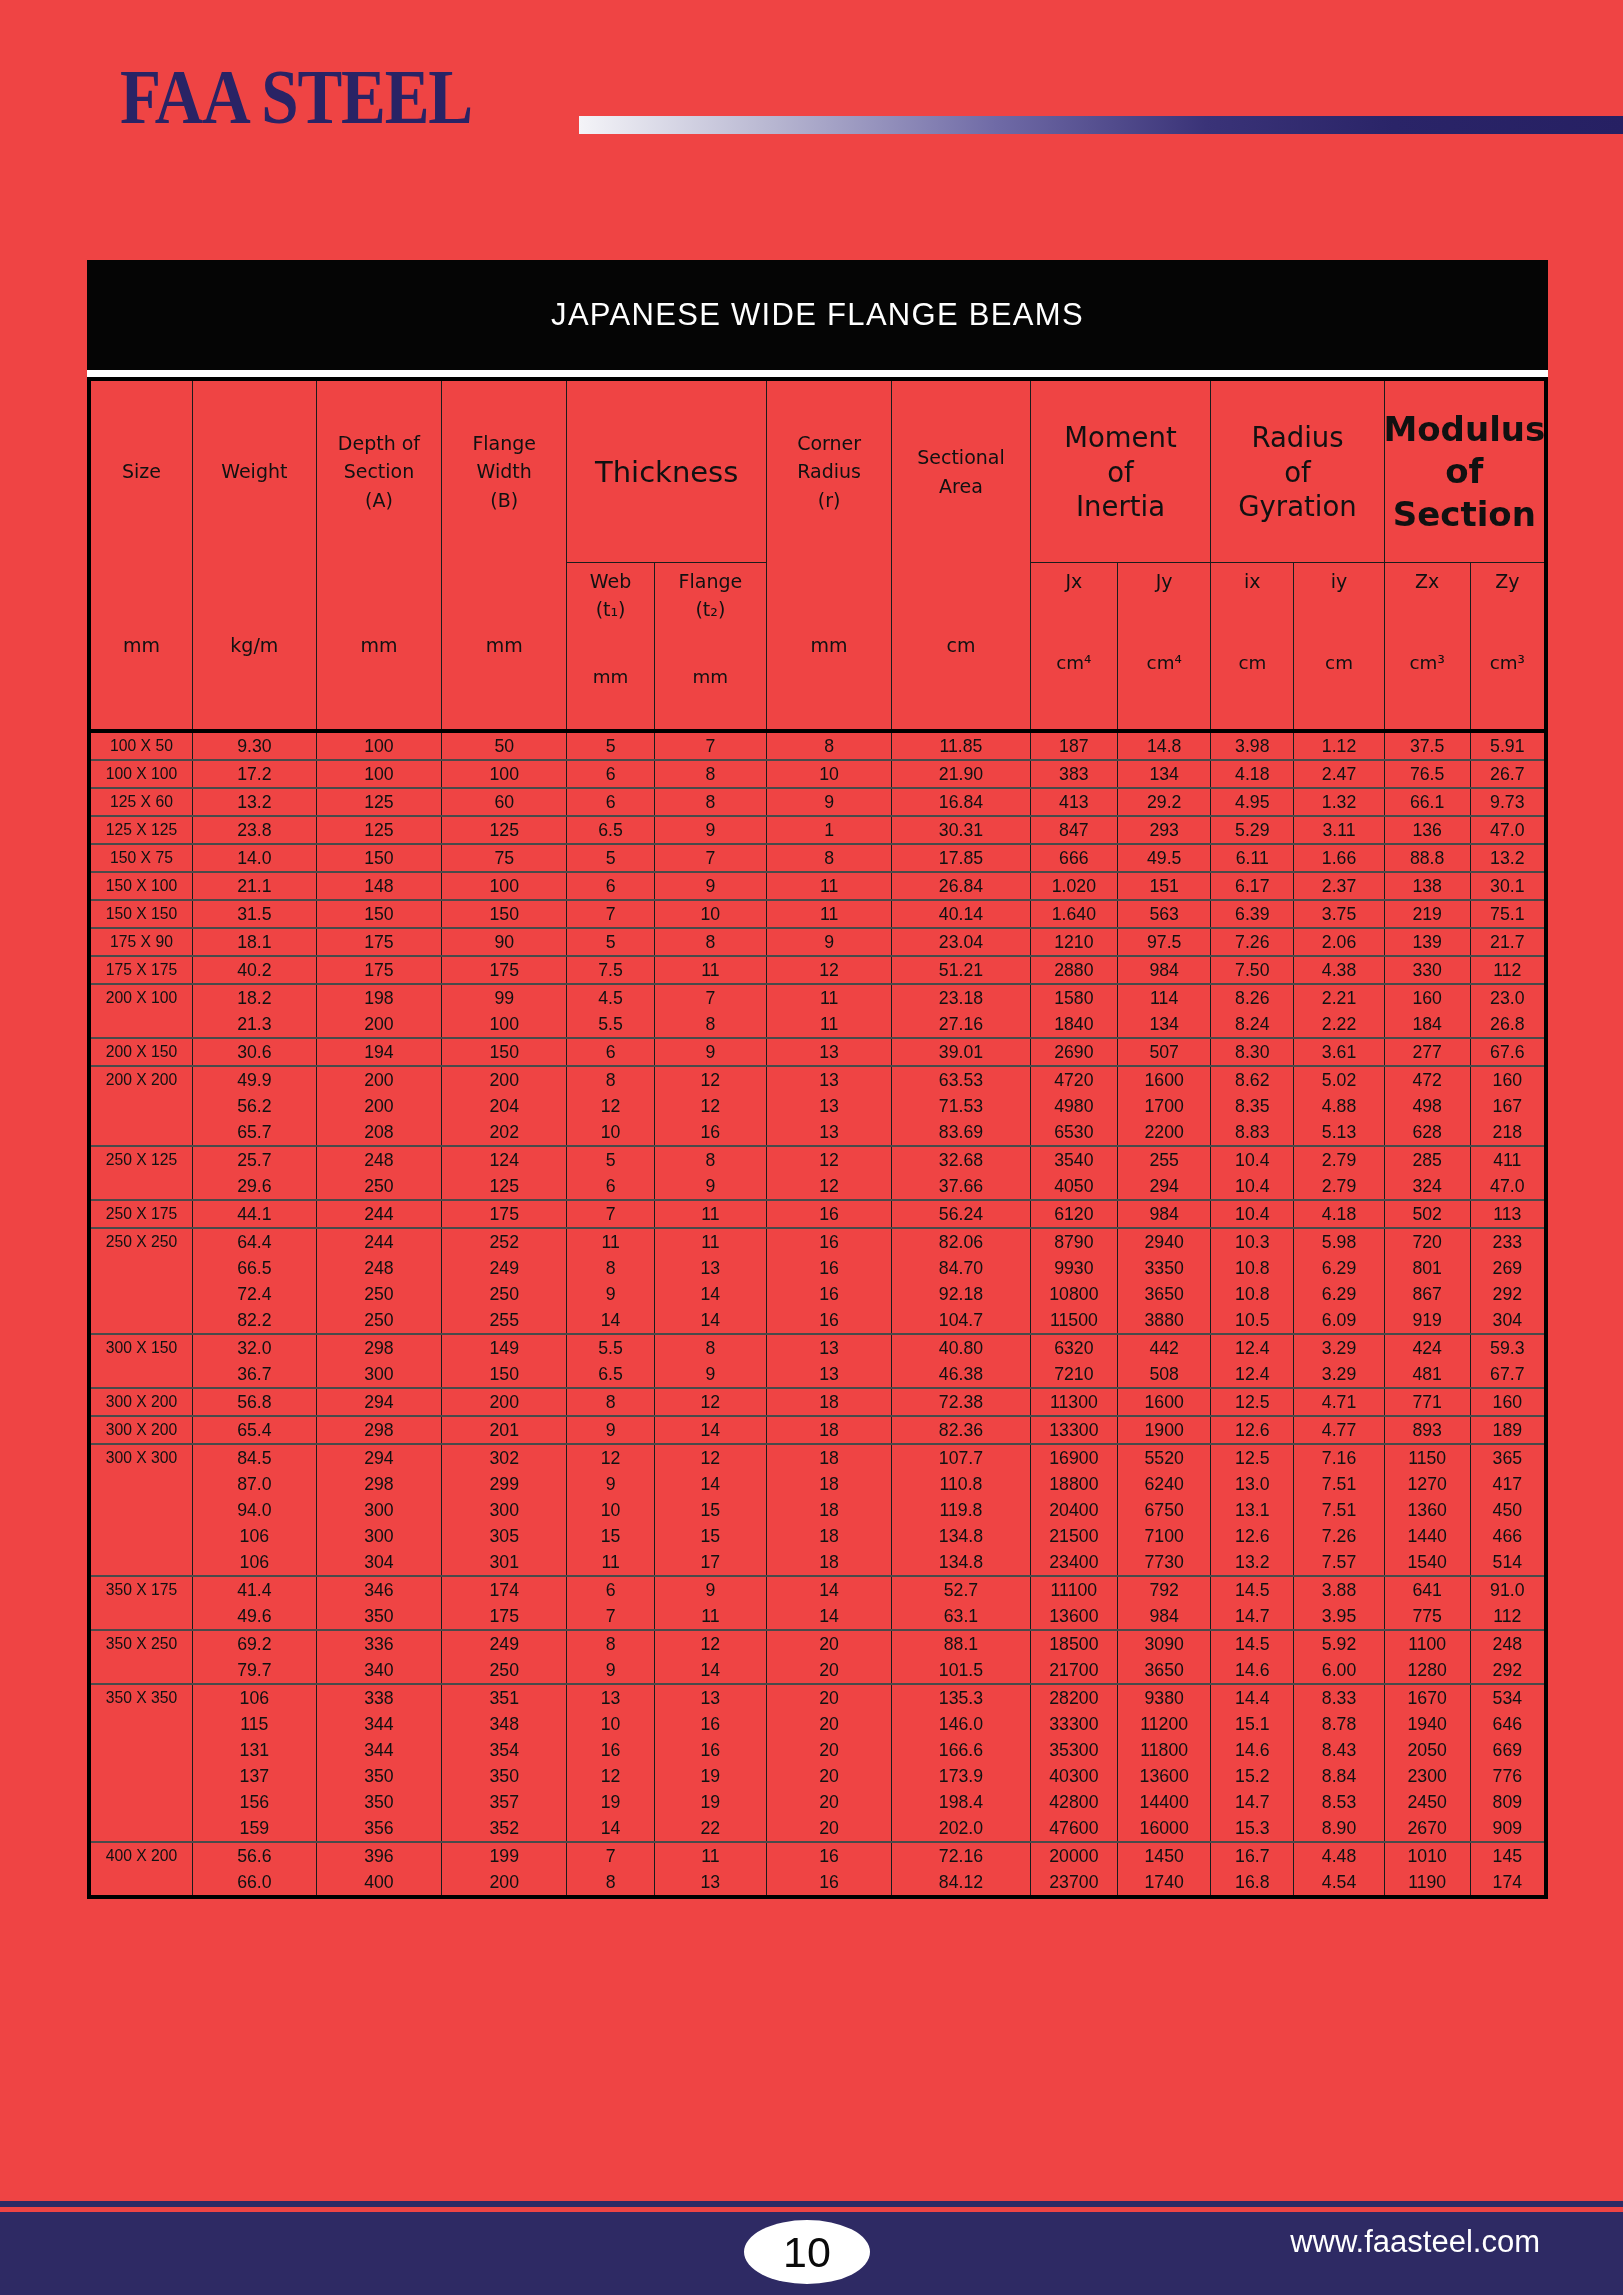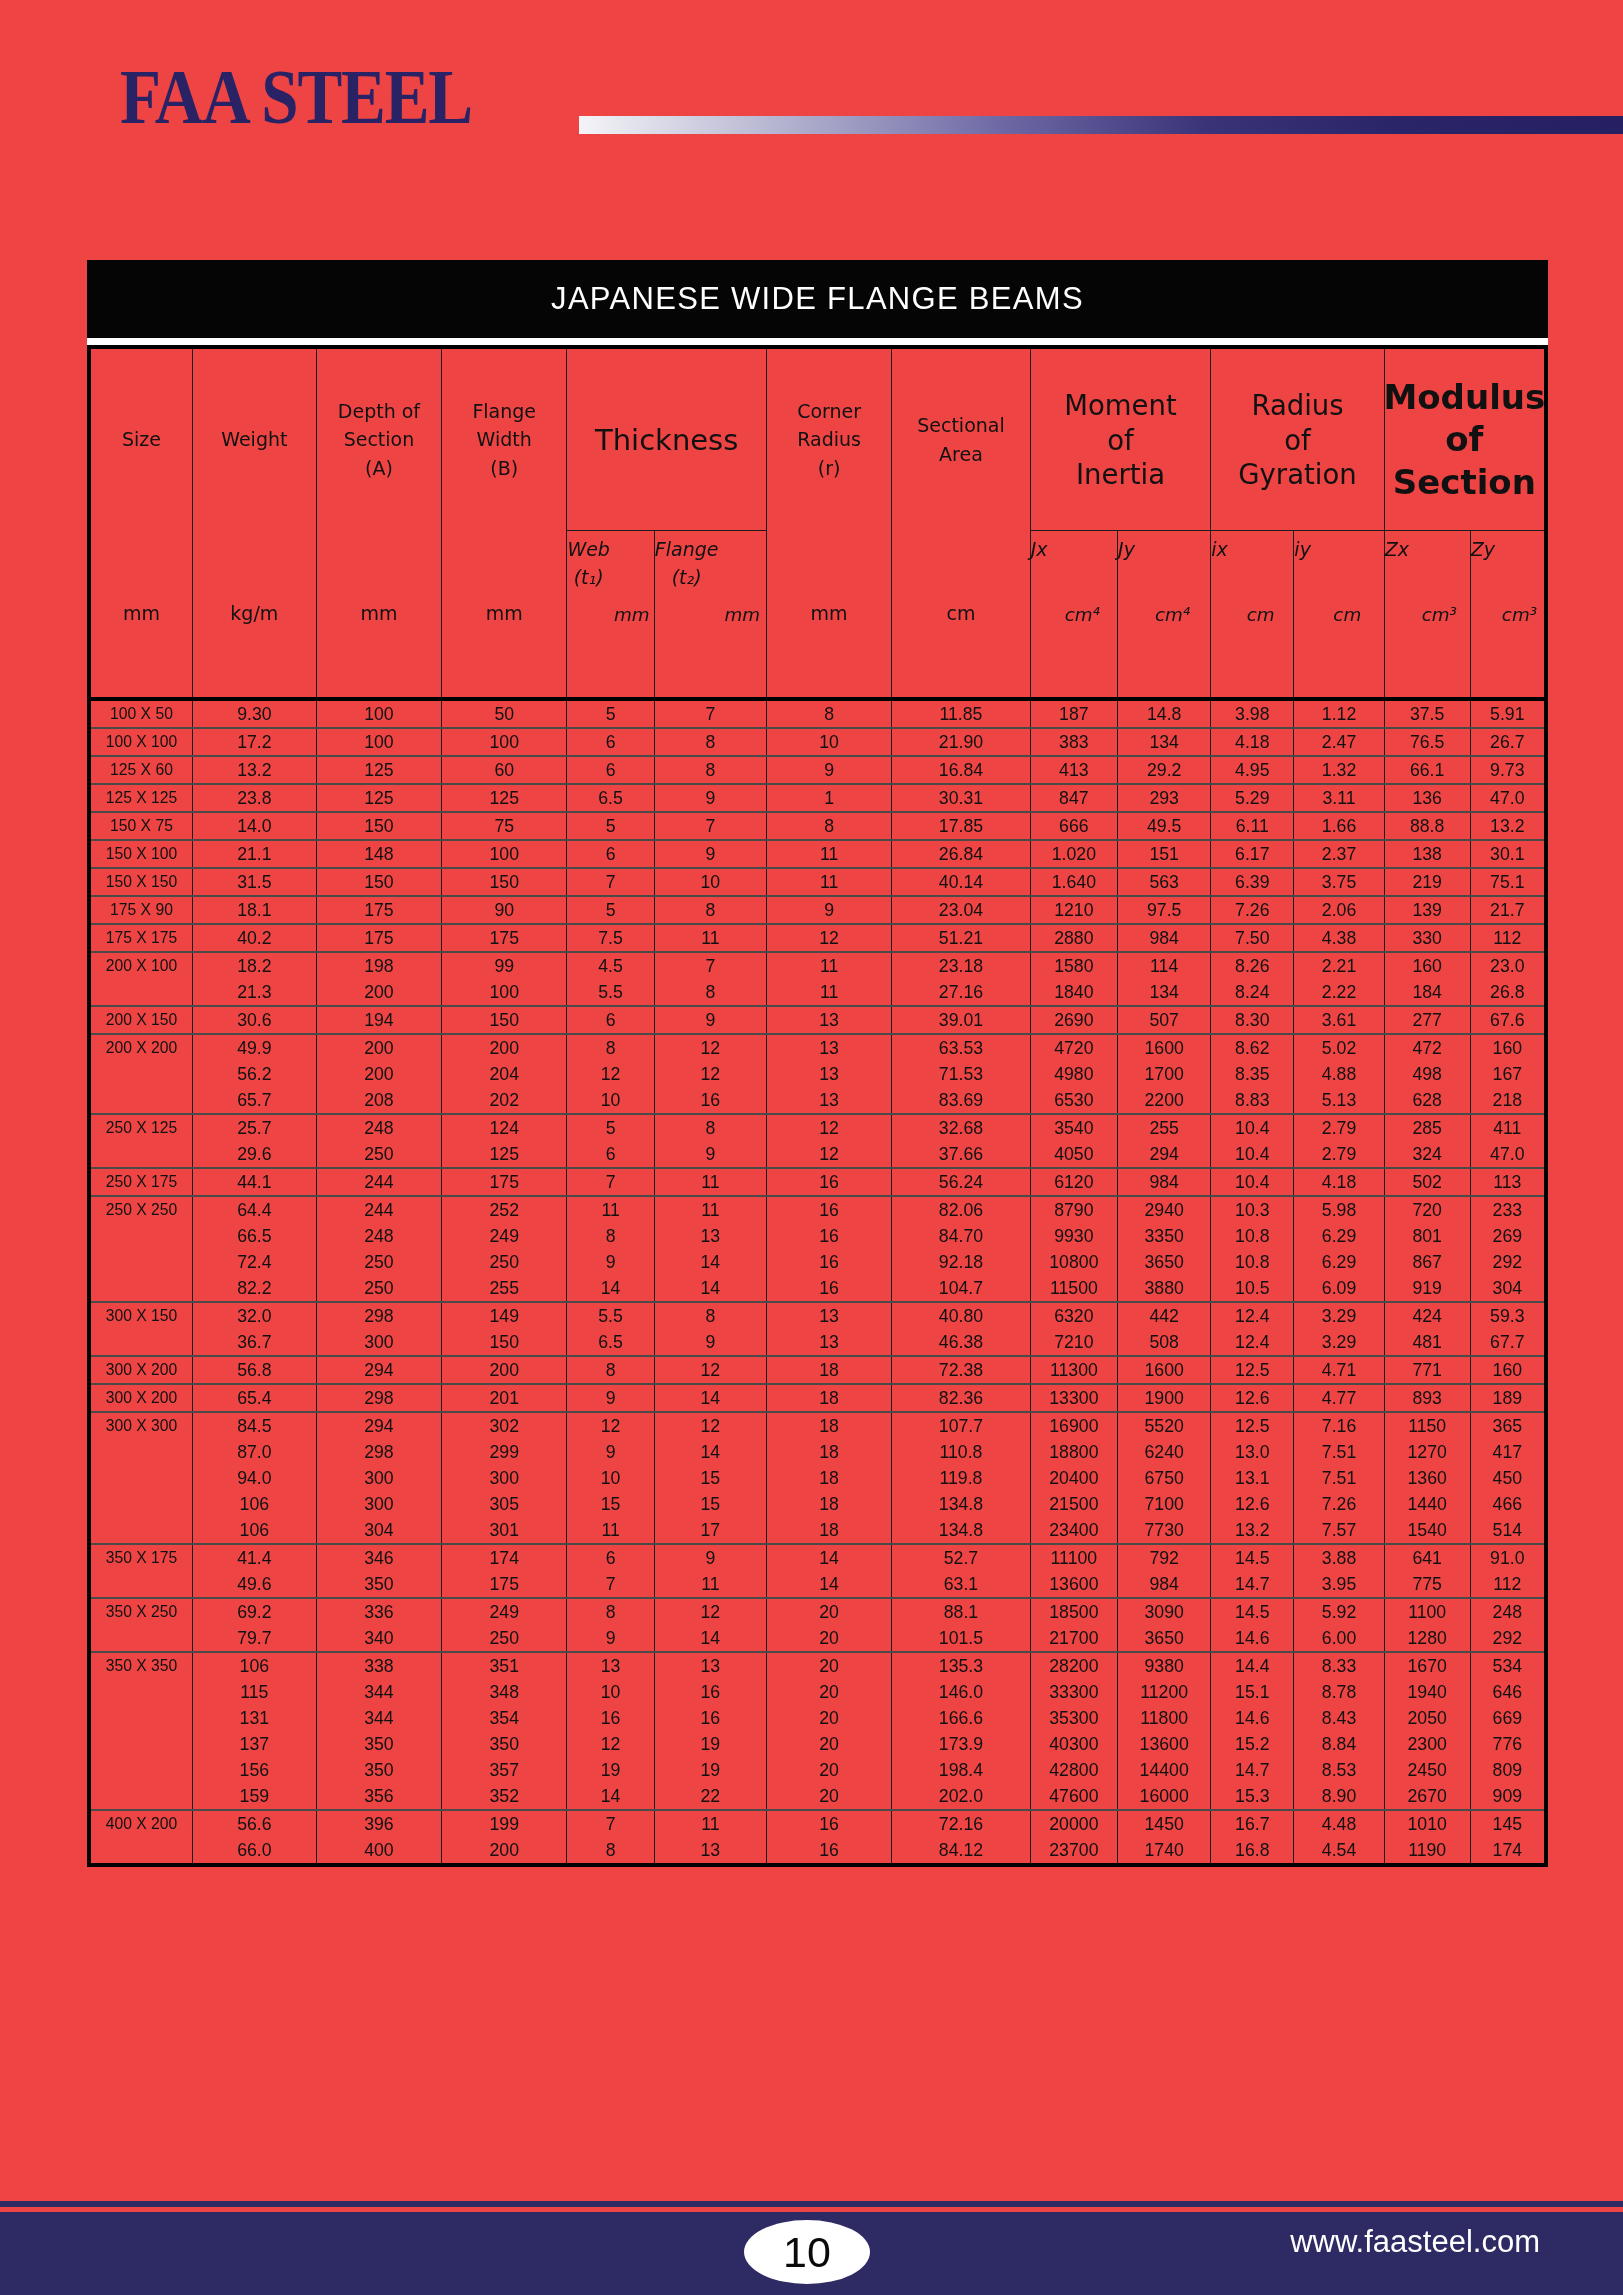--- a/index.html
+++ b/index.html
@@ -9,36 +9,36 @@
   
   .logo{position:absolute;left:120px;top:52px;color:#292365;
         font-family:"Liberation Serif",serif;font-weight:bold;font-size:73px;
         letter-spacing:-1.3px;white-space:nowrap;transform:scale(0.92,1.08);
         transform-origin:left top;}
   .grad-bar{position:absolute;left:579px;right:0;top:116px;height:17.7px;
         background:linear-gradient(to right,#f4f4f8 0%,#b9b8d2 18%,#6f6aa6 40%,#3a3378 60%,#2a2468 78%,#262063 100%);}
 
   
   .table-wrap{position:absolute;left:87px;top:260px;width:1461px;}
-  .title-band{height:78px;background:#050505;color:#ffffff;display:flex;
+  .title-band{height:110px;background:#050505;color:#ffffff;display:flex;
         align-items:center;justify-content:center;font-size:31px;letter-spacing:1.3px;}
   .band-gap{height:7.2px;background:#ffffff;}
   table{width:100%;border-collapse:collapse;border:4.6px solid #000;table-layout:fixed;}
   thead{border-bottom:4.6px solid #000;}
   thead th{border-left:1.3px solid #1c1c1c;border-right:1.3px solid #1c1c1c;
         font-weight:normal;padding:0;vertical-align:top;
         font-family:"DejaVu Sans","Liberation Sans",sans-serif;}
   th.group .glabel{height:181px;display:flex;align-items:center;justify-content:center;
         font-size:29px;}
   th.group{border-bottom:1.3px solid #1c1c1c;}
   .hv{display:flex;flex-direction:column;height:347px;}
   .hv .hlabel{height:181px;display:flex;align-items:center;justify-content:center;
         white-space:pre-line;font-size:19px;line-height:1.5;text-align:center;}
   .hv .hunit{flex:1;display:flex;align-items:center;justify-content:center;font-size:19px;}
-  .sv{display:flex;flex-direction:row;height:166px;font-style:italic;}
+  .sv{display:flex;flex-direction:column;height:166px;}
   .sv .slabel{padding-top:5.2px;white-space:pre-line;font-size:19px;line-height:1.45;
         text-align:center;}
   .sv .sunit{flex:1;display:flex;align-items:center;justify-content:center;font-size:18.3px;}
 
   tbody{border-top:2px solid #4a4a4a;}
   tbody:first-of-type{border-top:none;}
   tbody td{border-left:1.3px solid #1c1c1c;border-right:1.3px solid #1c1c1c;
         height:26px;font-size:17.7px;text-align:center;padding:0;white-space:nowrap;}
   td.size-col{font-size:15.7px;}
 

